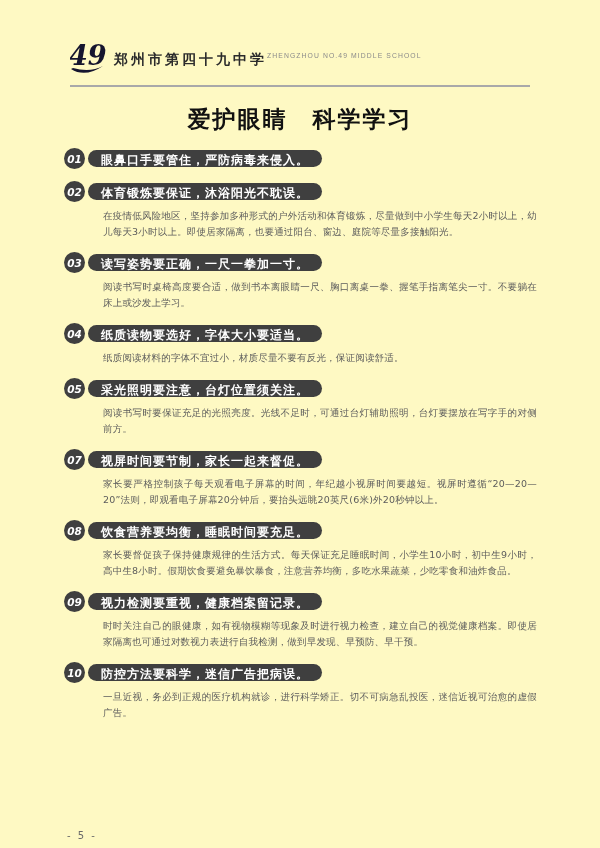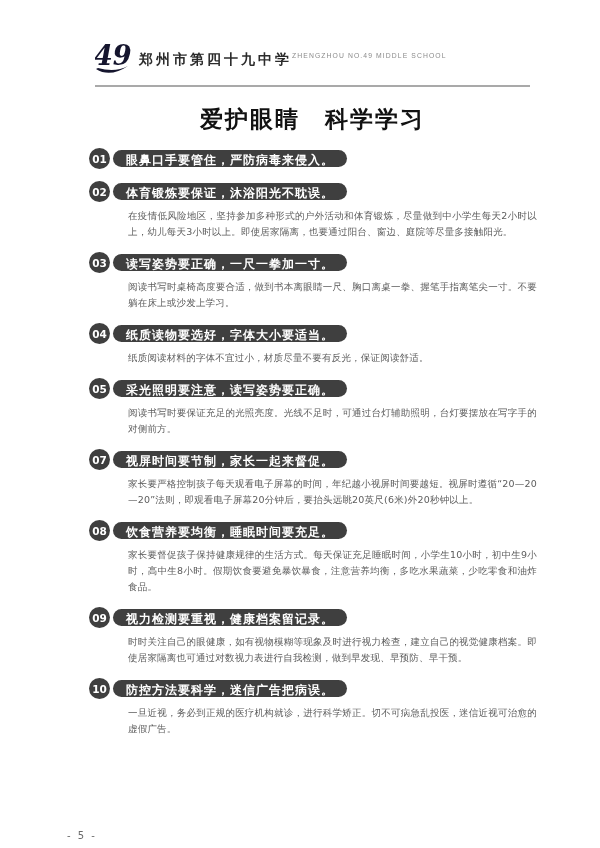--- a/index.html
+++ b/index.html
@@ -1,24 +1,23 @@
 <!DOCTYPE html>
 <html><head>
 <meta charset="utf-8">
 <style>
   html,body{margin:0;padding:0;background:#e8e8e8;}
   .page{
     position:relative;
     width:600px;height:848px;
     margin:0 auto;
-    background:#ffffff;
+    background:#fef9c3;
     font-family:"DejaVu Sans","Liberation Sans",sans-serif;
     overflow:hidden;
     box-sizing:border-box;
-    padding-left:25px;
   }
   
   .letterhead{padding:38px 70px 0 70px;}
   .brand-row{display:flex;align-items:center;gap:8px;height:42px;}
   .logo{flex:0 0 auto;width:36px;height:42px;}
   .brand-text{display:flex;justify-content:center;}
   .school-name{
     font-size:14px;font-weight:bold;color:#2b2b2b;
     letter-spacing:3px;line-height:17px;
   }
@@ -40,20 +39,21 @@
   .item{margin-bottom:12px;}
   .item-head{display:flex;align-items:center;}
   .badge{
     flex:0 0 auto;
     width:21px;height:21px;border-radius:50%;
     background:#3f3f3f;color:#ffffff;
     font-size:10.5px;font-weight:bold;
     display:flex;align-items:center;justify-content:center;
     letter-spacing:0;
     z-index:2;
+    font-style:italic;
   }
   .pill{
     margin-left:3px;
     height:17px;line-height:21px;
     background:#3f3f3f;color:#ffffff;
     border-radius:11px;
     padding:0 13px;
     font-size:12px;font-weight:bold;letter-spacing:1px;
     white-space:nowrap;
   }
@@ -122,21 +122,21 @@
       <div class="item-head">
         <span class="badge">04</span>
         <span class="pill">纸质读物要选好，字体大小要适当。</span>
       </div>
       <p class="item-body">纸质阅读材料的字体不宜过小，材质尽量不要有反光，保证阅读舒适。</p>
     </section>
 
     <section class="item">
       <div class="item-head">
         <span class="badge">05</span>
-        <span class="pill">采光照明要注意，读写姿势要正确。</span>
+        <span class="pill">采光照明要注意，台灯位置须关注。</span>
       </div>
       <p class="item-body">阅读书写时要保证充足的光照亮度。光线不足时，可通过台灯辅助照明，台灯要摆放在写字手的对侧前方。</p>
     </section>
 
 
     <section class="item">
       <div class="item-head">
         <span class="badge">07</span>
         <span class="pill">视屏时间要节制，家长一起来督促。</span>
       </div>

